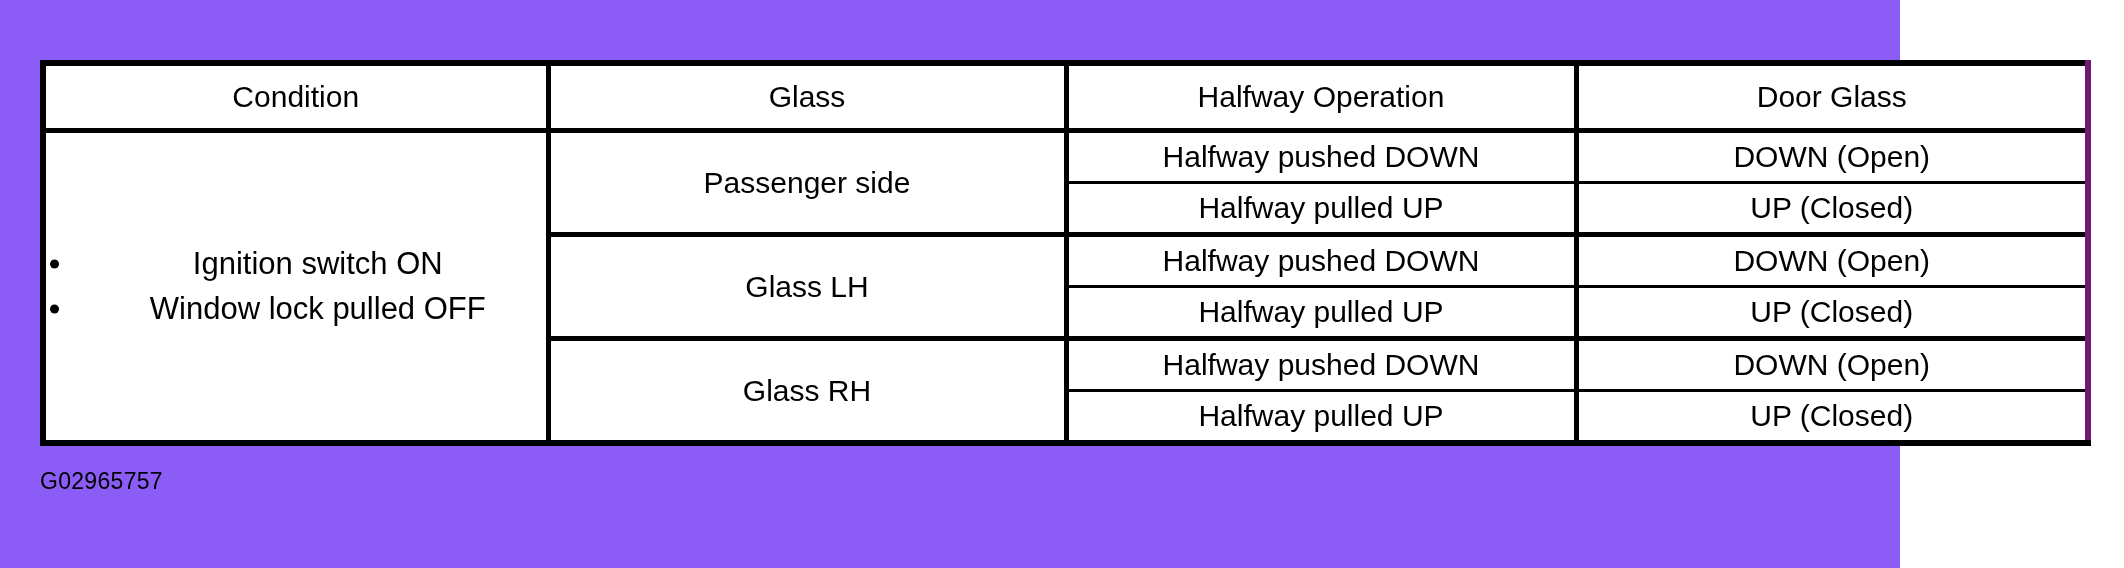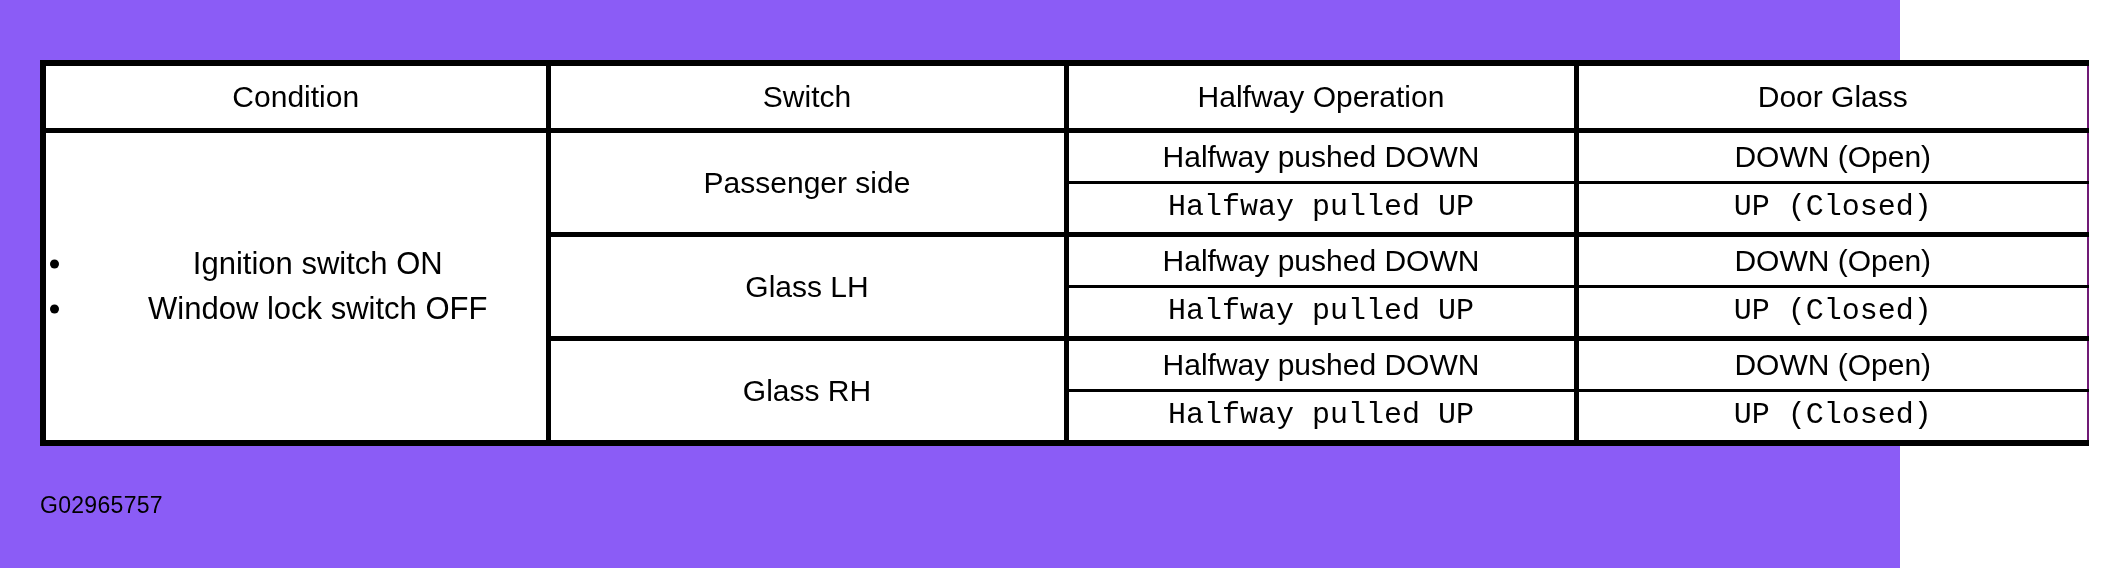--- a/index.html
+++ b/index.html
@@ -53,23 +53,23 @@
   
   col.col-condition { width: 505px; }
   col.col-switch    { width: 518px; }
   col.col-operation { width: 510px; }
   col.col-glass     { width: 512px; }
 
   
   .b-outer-top    { border-top: 6px solid #000000; }
   .b-outer-bottom { border-bottom: 6px solid #000000; }
   .b-outer-left   { border-left: 6px solid #000000; }
-  .b-outer-right  { border-right: 2px solid #701a75; }
+  .b-outer-right  { border-right: 6px solid #701a75; }
   .b-thick-bottom { border-bottom: 5px solid #000000; }
-  .b-thin-top     { border-top: 3px solid #000000; font-family: Liberation Mono, monospace; }
+  .b-thin-top     { border-top: 3px solid #000000; }
 
   .v-div-thick { border-left: 5px solid #000000; }
 
   
   tr.header-row td { height: 62px; }
   tr.data-row td   { height: 48px; }
 
   
   .hdr {
     font-size: 31px;
@@ -111,21 +111,21 @@
   }
 
   td.op-cell, td.glass-cell {
     font-size: 30px;
   }
 
   
   .caption {
     position: absolute;
     left: 40px;
-    top: 492px;
+    top: 468px;
     font-size: 23px;
     letter-spacing: 0.3px;
     color: #000000;
     white-space: nowrap;
   }
 </style>
 </head>
 <body>
 
 <div class="page">
@@ -135,35 +135,35 @@
       <colgroup>
         <col class="col-condition">
         <col class="col-switch">
         <col class="col-operation">
         <col class="col-glass">
       </colgroup>
       <tbody>
 
         <tr class="header-row">
           <td class="hdr b-outer-top b-outer-left b-thick-bottom">Condition</td>
-          <td class="hdr b-outer-top b-thick-bottom v-div-thick">Switch</td>
+          <td class="hdr b-outer-top b-thick-bottom v-div-thick">Glass</td>
           <td class="hdr b-outer-top b-thick-bottom v-div-thick">Halfway Operation</td>
           <td class="hdr b-outer-top b-thick-bottom v-div-thick b-outer-right">Door Glass</td>
         </tr>
 
         <tr class="data-row">
           <td class="condition-cell b-outer-left b-outer-bottom" rowspan="6">
             <ul class="cond-list">
               <li>
                 <span class="bullet-dot"></span>
                 <span>Ignition switch ON</span>
               </li>
               <li>
                 <span class="bullet-dot"></span>
-                <span>Window lock switch OFF</span>
+                <span>Window lock pulled OFF</span>
               </li>
             </ul>
           </td>
           <td class="switch-cell v-div-thick b-thick-bottom" rowspan="2">Passenger side</td>
           <td class="op-cell v-div-thick">Halfway pushed DOWN</td>
           <td class="glass-cell v-div-thick b-outer-right">DOWN (Open)</td>
         </tr>
         <tr class="data-row">
           <td class="op-cell v-div-thick b-thin-top b-thick-bottom">Halfway pulled UP</td>
           <td class="glass-cell v-div-thick b-thin-top b-thick-bottom b-outer-right">UP (Closed)</td>

